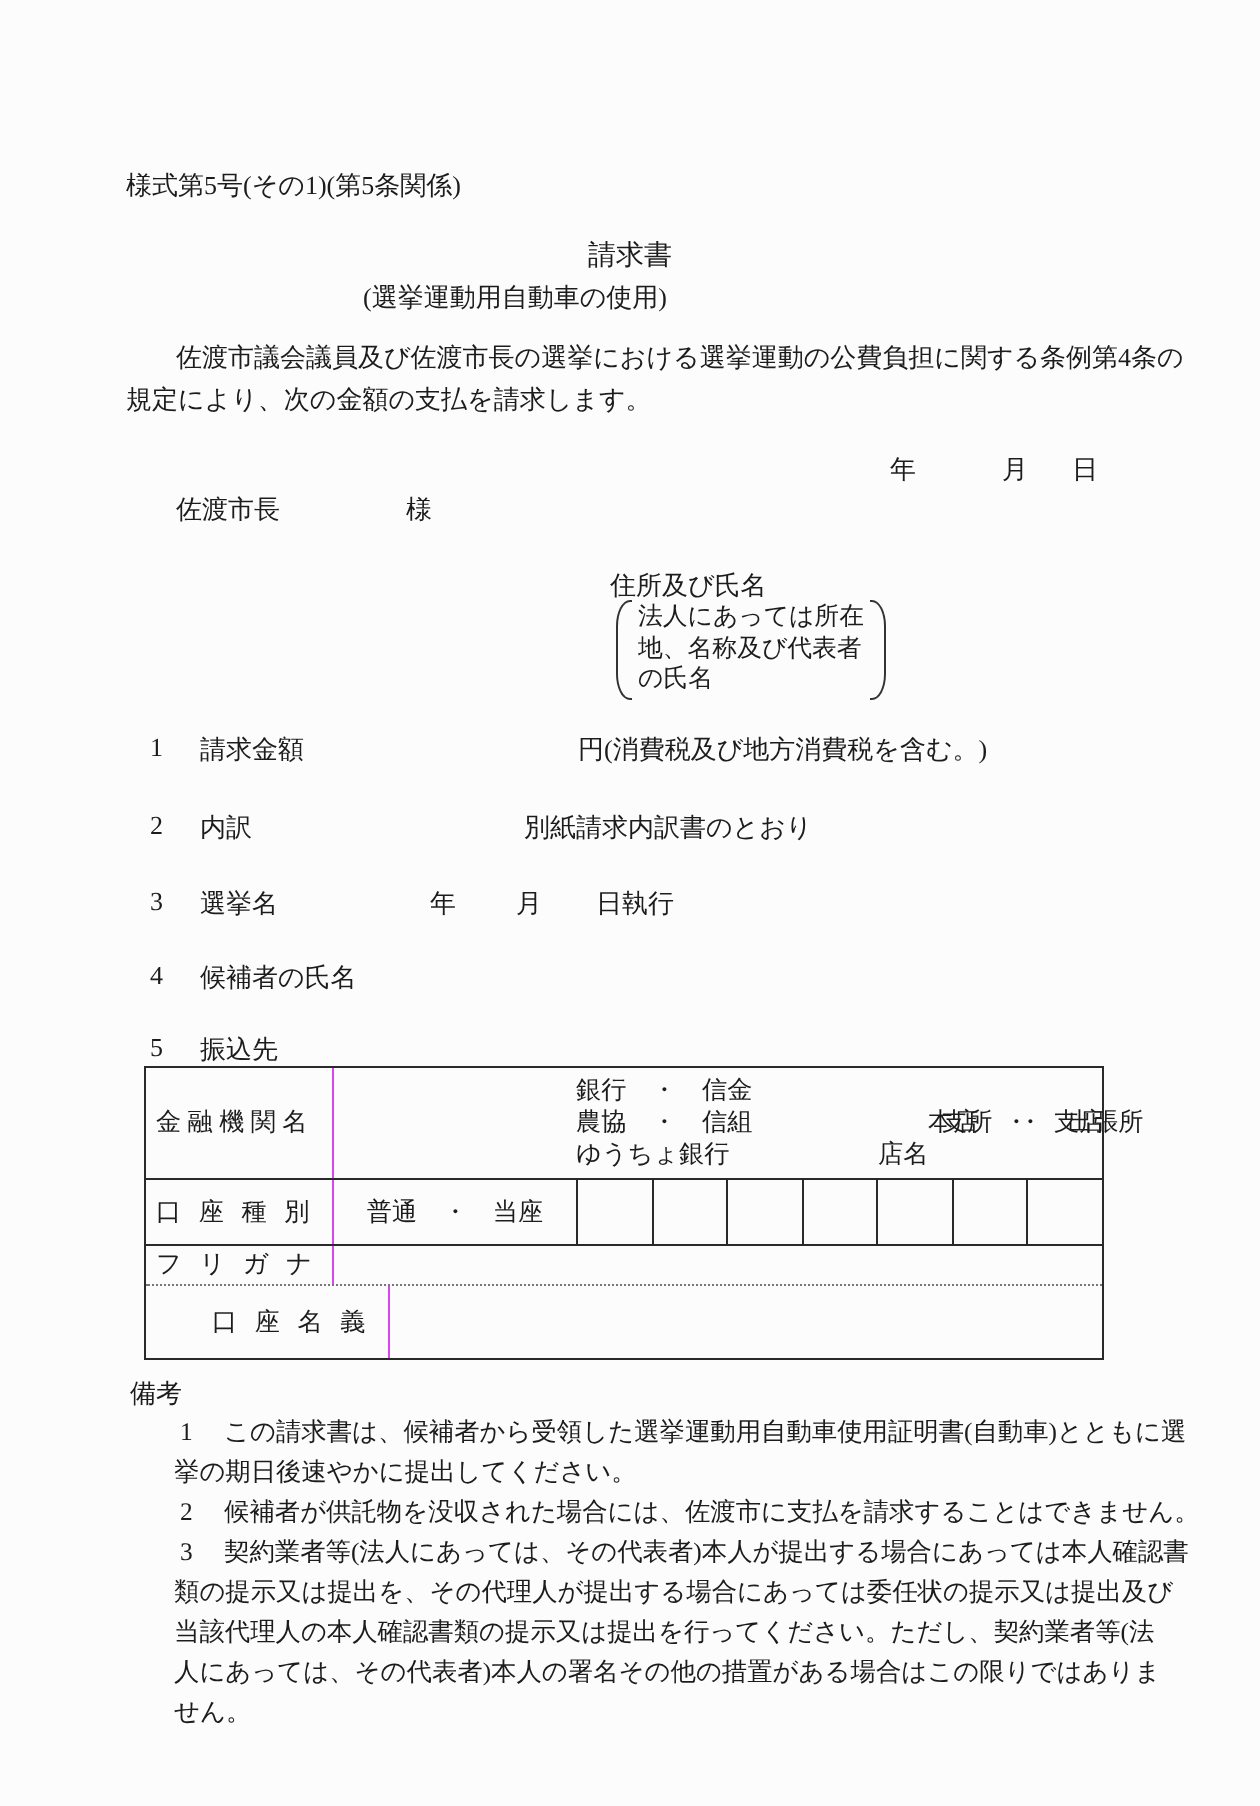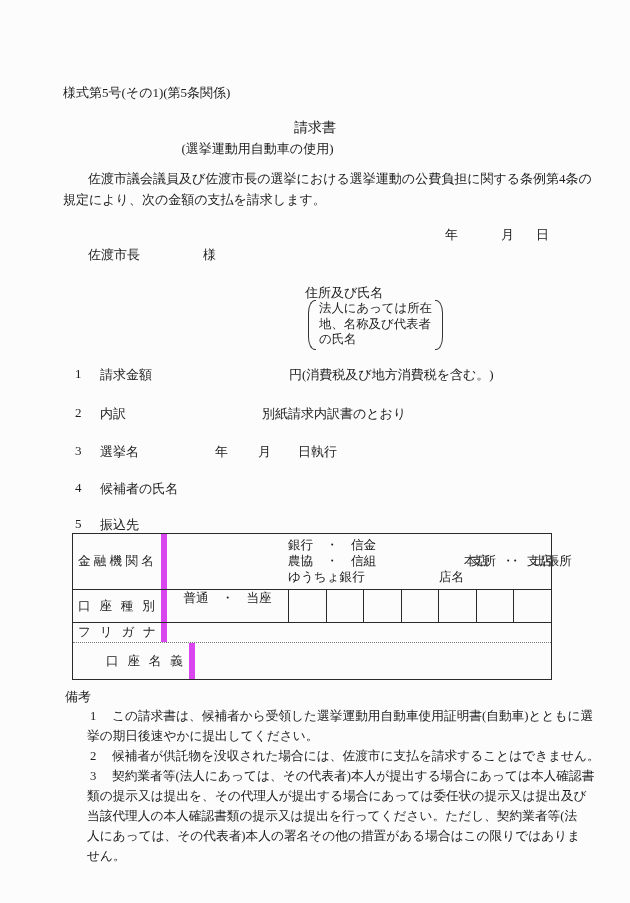--- a/index.html
+++ b/index.html
@@ -40,28 +40,28 @@
   .bank-table{
     position:absolute;left:72px;top:533px;width:480px;
     border:1px solid #2a2a2a;box-sizing:border-box;font-size:12.6px;
   }
   .bank-table *{box-sizing:border-box;}
   .trow{display:flex;}
   .tr1{height:56px;border-bottom:1px solid #2a2a2a;}
   .tr2{height:33px;border-bottom:1px solid #2a2a2a;}
   .tr3{height:20px;border-bottom:1px dotted #777;}
   .tr4{height:36px;margin-left:28px;}
-  .lbl-cell{width:94px;border-right:6px solid #d946ef;display:flex;align-items:center;padding-left:5px;flex:none;}
+  .lbl-cell{width:94px;border-right:1px solid #d946ef;display:flex;align-items:center;padding-left:5px;flex:none;}
   .ls5{letter-spacing:3.2px;margin-right:-3.2px;}
   .ls4{letter-spacing:8.8px;margin-right:-8.8px;}
   .tr1-content{position:relative;flex:1;}
   .bt-line{position:absolute;white-space:nowrap;}
   .bt0{left:121px;top:3px;} .bt1{left:121px;top:19px;} .bt2{left:121px;top:35px;}
   .br0{left:297px;top:3px;margin-top:16px;} .br1{left:304px;top:19px;} .br2{left:272px;top:35px;}
-  .acct-type-cell{width:122px;border-right:1px solid #2a2a2a;display:flex;justify-content:center;flex:none;}
+  .acct-type-cell{width:122px;border-right:1px solid #2a2a2a;display:flex;align-items:center;justify-content:center;flex:none;}
   .num-cell{flex:1;border-right:1px solid #2a2a2a;}
   .num-cell:last-child{border-right:none;}
   .empty-cell{flex:1;}
 
   .remarks-heading{left:65px;top:688px;}
   .remarks{left:63px;top:706px;width:510px;font-size:12.7px;}
   .r-line{position:relative;height:20px;line-height:20px;white-space:nowrap;}
   .r-line .num{position:absolute;left:27px;}
   .r-line.first .txt{display:block;padding-left:49px;}
   .r-line.cont .txt{display:block;padding-left:24px;}

